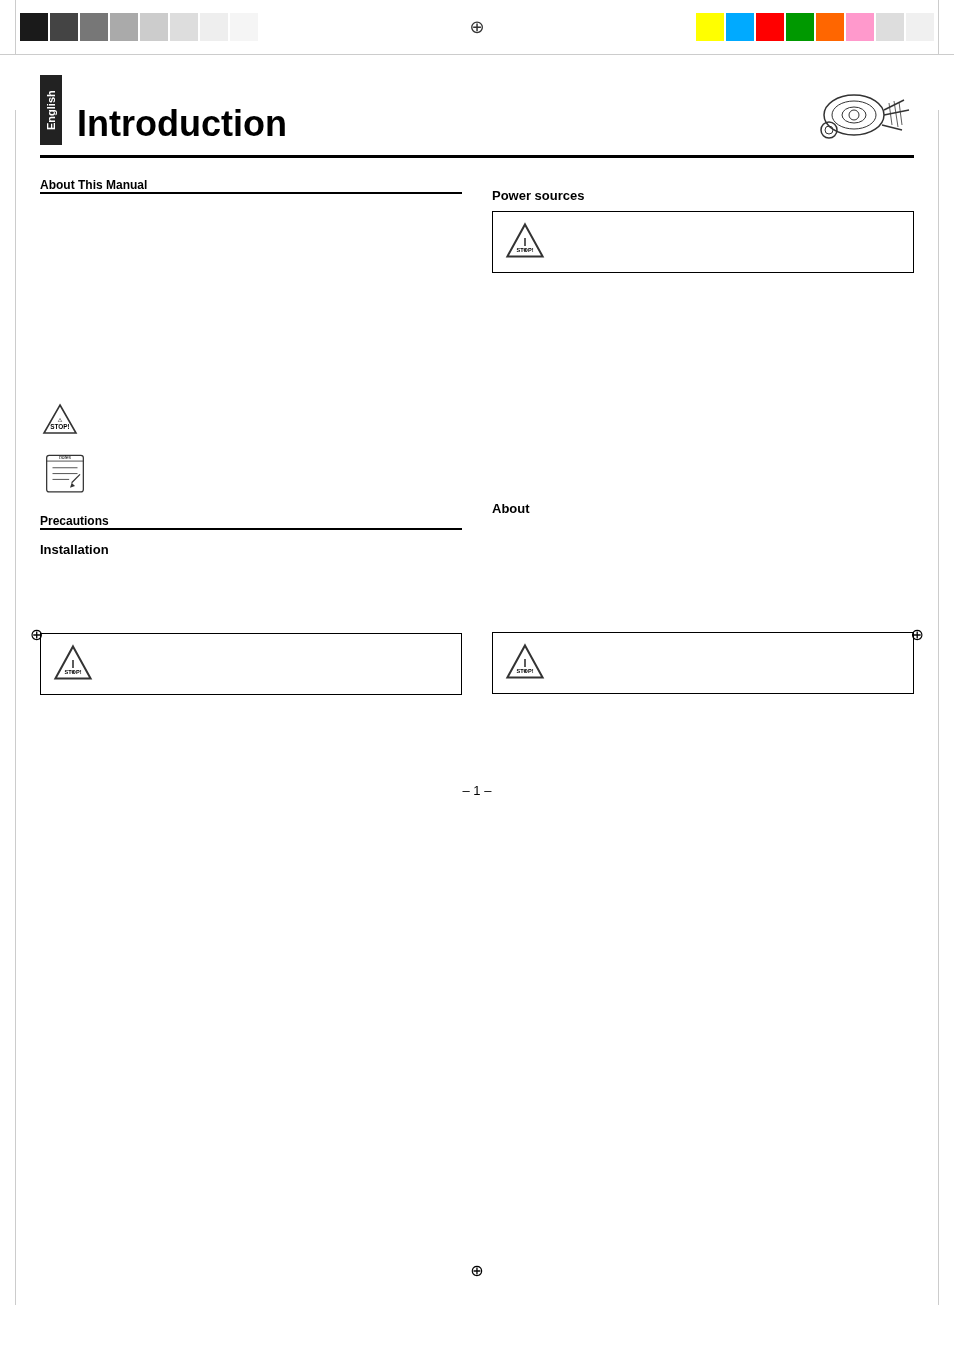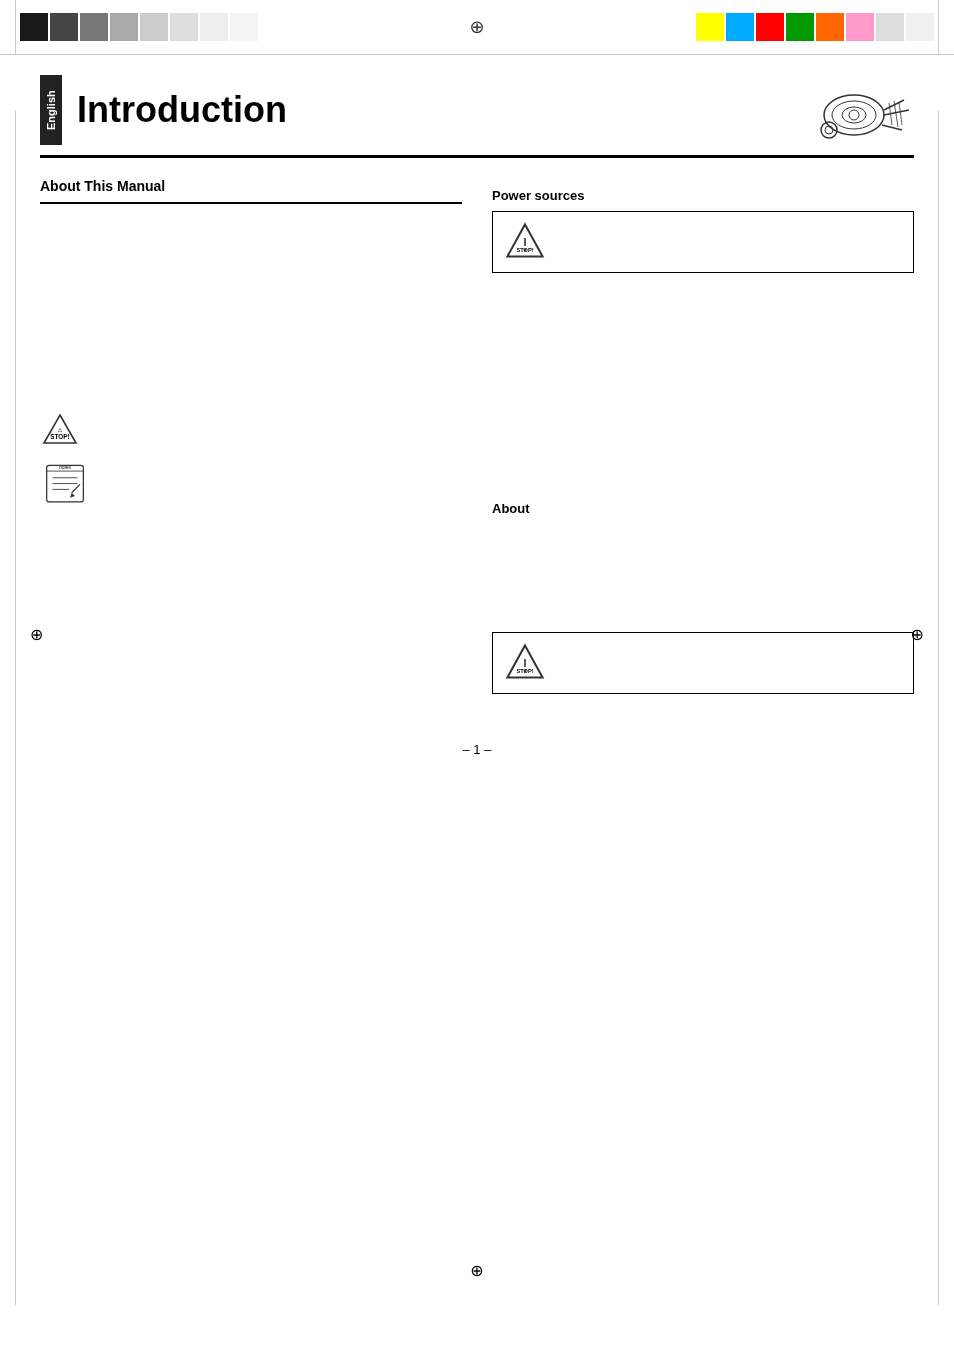--- a/index.html
+++ b/index.html
@@ -54,21 +54,21 @@
 
     
     .page-content {
       padding: 0 40px;
       position: relative;
     }
 
     
     .header-section {
       display: flex;
-      align-items: center;
+      align-items: flex-end;
       padding: 20px 0 10px 0;
       border-bottom: 3px solid #000;
       margin-bottom: 8px;
       position: relative;
     }
 
     .english-tab {
       background: #222;
       color: #fff;
       writing-mode: vertical-rl;
@@ -107,24 +107,24 @@
 
     .col-left {
       flex: 1;
     }
 
     .col-right {
       flex: 1;
     }
 
     .section-title {
-      font-size: 14px;
+      font-size: 12px;
       font-weight: bold;
       border-bottom: 2px solid #000;
-      padding-bottom: 8px;
+      padding-bottom: 0;
       margin-bottom: 12px;
     }
 
     .subsection-title {
       font-size: 13px;
       font-weight: bold;
       margin-bottom: 8px;
       margin-top: 10px;
     }
 
@@ -313,63 +313,80 @@
               <line x1="15" y1="27" x2="45" y2="27" stroke="#333" stroke-width="1"></line>
               <line x1="15" y1="34" x2="35" y2="34" stroke="#333" stroke-width="1"></line>
               <text x="30" y="10" text-anchor="middle" font-size="6" font-family="Arial" font-style="italic">notes</text>
 
               <line x1="38" y1="38" x2="48" y2="28" stroke="#333" stroke-width="1.5"></line>
               <polygon points="38,38 36,44 42,42" fill="#333"></polygon>
             </svg>
           </div>
         </div>
 
-
-      </div>
-
-      <div class="col-right">
-
-        <div>
-          <div class="subsection-title">Power sources</div>
+        <div>
+          <div class="section-title">Precautions</div>
+          <div class="subsection-title">Installation</div>
+
+          <div style="height: 60px;"></div>
 
           <div class="warning-box">
             <svg width="40" height="40" viewBox="0 0 50 50">
               <polygon points="25,3 47,43 3,43" fill="none" stroke="#333" stroke-width="2.5"></polygon>
               <text x="25" y="37" text-anchor="middle" font-size="7" font-family="Arial" font-weight="bold">STOP!</text>
               <line x1="25" y1="20" x2="25" y2="30" stroke="#333" stroke-width="2"></line>
               <circle cx="25" cy="35" r="1.5" fill="#333"></circle>
             </svg>
           </div>
 
-          <div style="height: 10px;"></div>
-        </div>
-
-        <div>
-
-          <div style="height: 200px;"></div>
-        </div>
-
-        <div style="position:absolute; left: 30px; top: 570px;">⊕</div>
-
-        <div style="position:absolute; right: 30px; top: 570px;">⊕</div>
-
-        <div>
-          <div class="subsection-title">About</div>
-
-          <div style="height: 100px;"></div>
+          <div style="height: 40px;"></div>
+        </div>
+
+      </div>
+
+      <div class="col-right">
+
+        <div>
+          <div class="subsection-title">Power sources</div>
 
           <div class="warning-box">
             <svg width="40" height="40" viewBox="0 0 50 50">
               <polygon points="25,3 47,43 3,43" fill="none" stroke="#333" stroke-width="2.5"></polygon>
               <text x="25" y="37" text-anchor="middle" font-size="7" font-family="Arial" font-weight="bold">STOP!</text>
               <line x1="25" y1="20" x2="25" y2="30" stroke="#333" stroke-width="2"></line>
               <circle cx="25" cy="35" r="1.5" fill="#333"></circle>
             </svg>
           </div>
 
+          <div style="height: 10px;"></div>
+        </div>
+
+        <div>
+
+          <div style="height: 200px;"></div>
+        </div>
+
+        <div style="position:absolute; left: 30px; top: 570px;">⊕</div>
+
+        <div style="position:absolute; right: 30px; top: 570px;">⊕</div>
+
+        <div>
+          <div class="subsection-title">About</div>
+
+          <div style="height: 100px;"></div>
+
+          <div class="warning-box">
+            <svg width="40" height="40" viewBox="0 0 50 50">
+              <polygon points="25,3 47,43 3,43" fill="none" stroke="#333" stroke-width="2.5"></polygon>
+              <text x="25" y="37" text-anchor="middle" font-size="7" font-family="Arial" font-weight="bold">STOP!</text>
+              <line x1="25" y1="20" x2="25" y2="30" stroke="#333" stroke-width="2"></line>
+              <circle cx="25" cy="35" r="1.5" fill="#333"></circle>
+            </svg>
+          </div>
+
         </div>
 
       </div>
 
     </div>
 
     <div class="page-number">– 1 –</div>
 
   </div>
 

